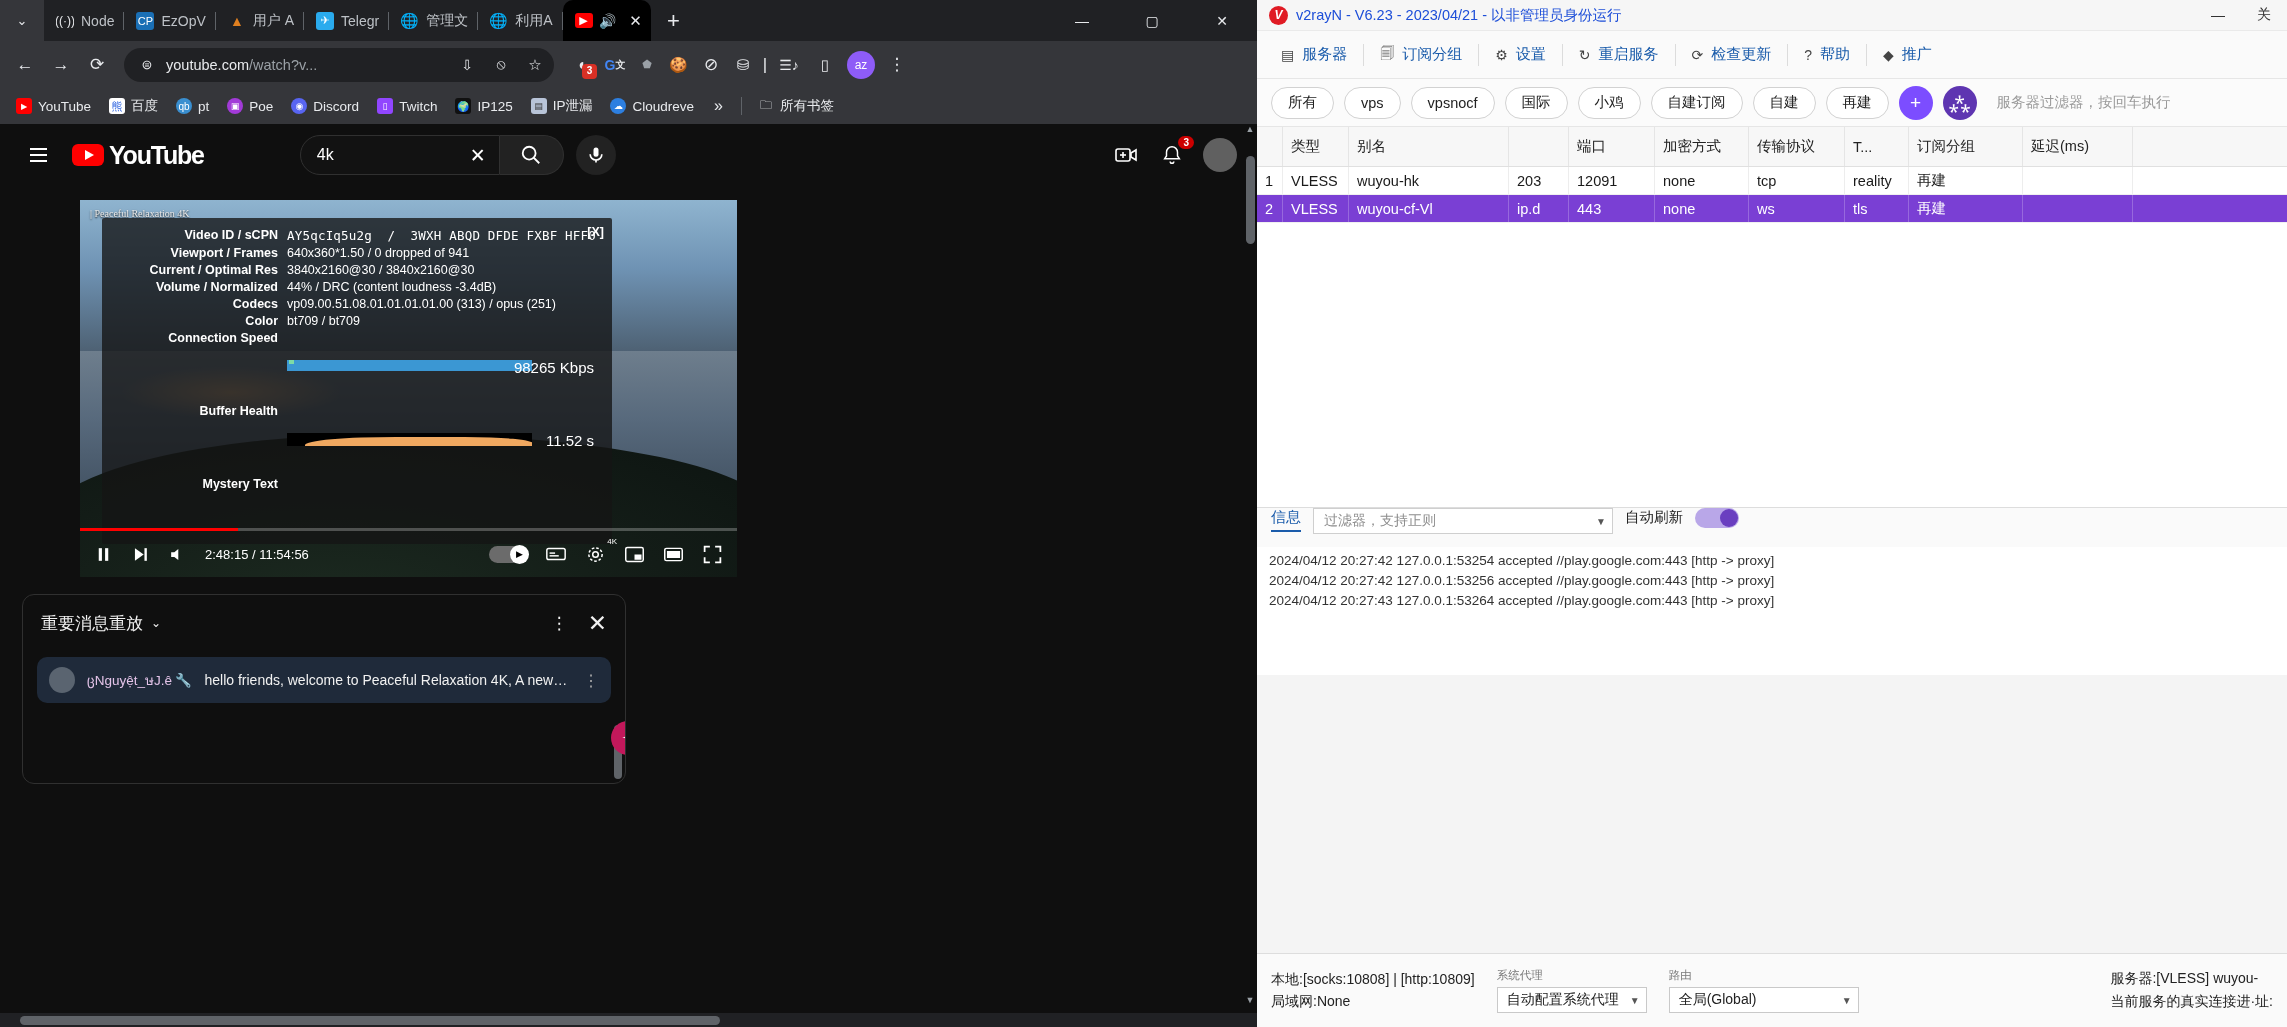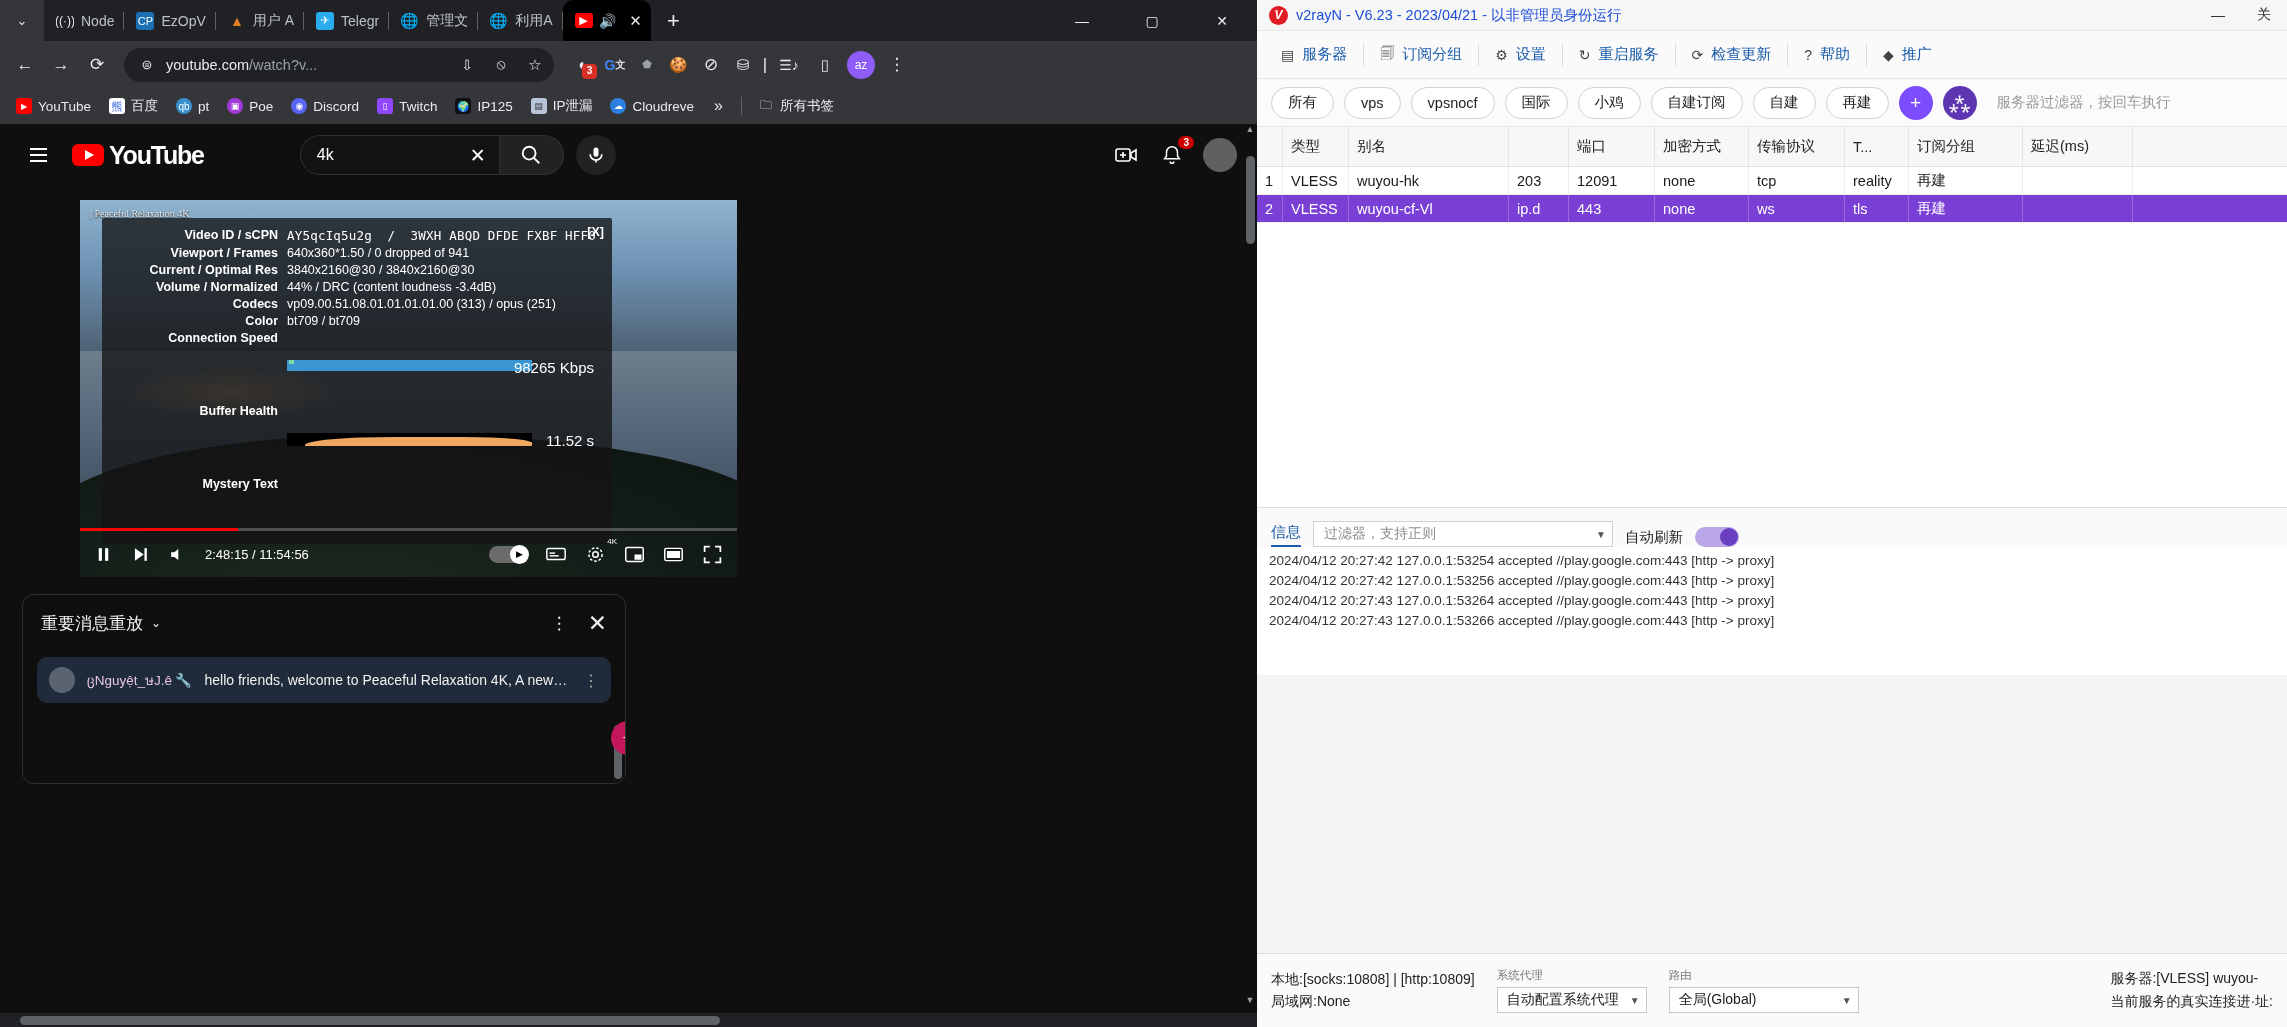--- a/index.html
+++ b/index.html
@@ -347,21 +347,21 @@
   .c7 { width: 64px; }
   .c8 { width: 114px; }
   .c9 { width: 110px; }
   .thead .c, .trow .c { border-right: 1px solid rgba(0,0,0,0.07); height: 100%;
      display: flex; align-items: center; text-align: center; }
   .trow.sel .c { border-right: 1px solid rgba(255,255,255,0.22); }
 
   .v2-body { position: relative; height: 380px; background: #fff; }
 
   .v2-log-head {
-    height: 40px; display: flex; align-items: flex-end; gap: 12px; padding: 0 14px;
+    height: 40px; display: flex; align-items: flex-start; gap: 12px; padding: 0 14px;
     border-top: 1px solid #ddd; background: #fafafa;
   }
   .tab-info { color: #1b5cab; font-size: 15px; border-bottom: 2px solid #1b5cab; padding-bottom: 3px; }
   .log-filter {
     flex: 0 0 300px; height: 26px; border: 1px solid #cfcfcf; background: #fff;
     display: flex; align-items: center; padding: 0 6px 0 10px; color: #8d8d8d; font-size: 14px;
   }
   .log-filter .cv { margin-left: auto; font-size: 10px; color: #555; }
   .auto-lbl { font-size: 14.5px; color: #222; }
   .switch {
@@ -833,21 +833,20 @@
       <span class="auto-lbl">自动刷新</span>
       <div class="switch">
           <span class="kn"></span>
         </div>
     </div>
 
     <div class="v2-log">
       <div>2024/04/12 20:27:42 127.0.0.1:53254 accepted //play.google.com:443 [http -&gt; proxy]</div>
       <div>2024/04/12 20:27:42 127.0.0.1:53256 accepted //play.google.com:443 [http -&gt; proxy]</div>
       <div>2024/04/12 20:27:43 127.0.0.1:53264 accepted //play.google.com:443 [http -&gt; proxy]</div>
-      <div>2024/04/12 20:27:43 127.0.0.1:53266 accepted //play.google.com:443 [http -&gt; proxy]</div>
     </div>
 
     <div class="v2-status">
       <div class="st-block">
         <span>本地:[socks:10808] | [http:10809]</span>
         <span>局域网:None</span>
       </div>
       <div class="st-block">
         <span class="st-lbl">系统代理</span>
         <div class="sel-box">

